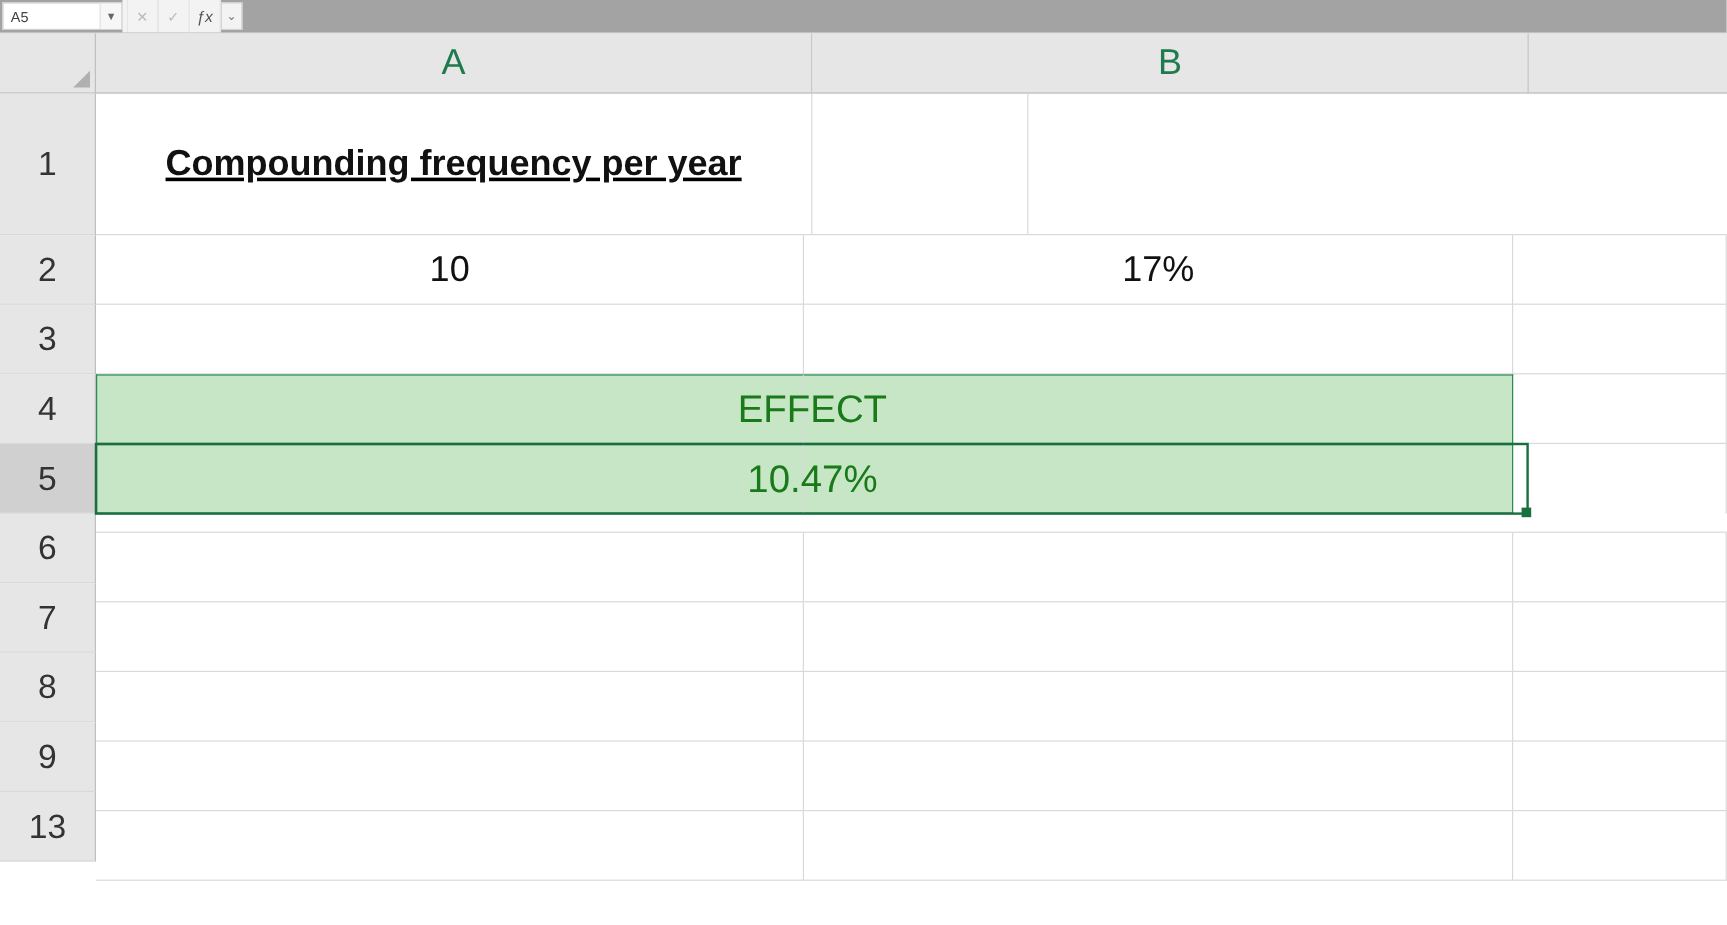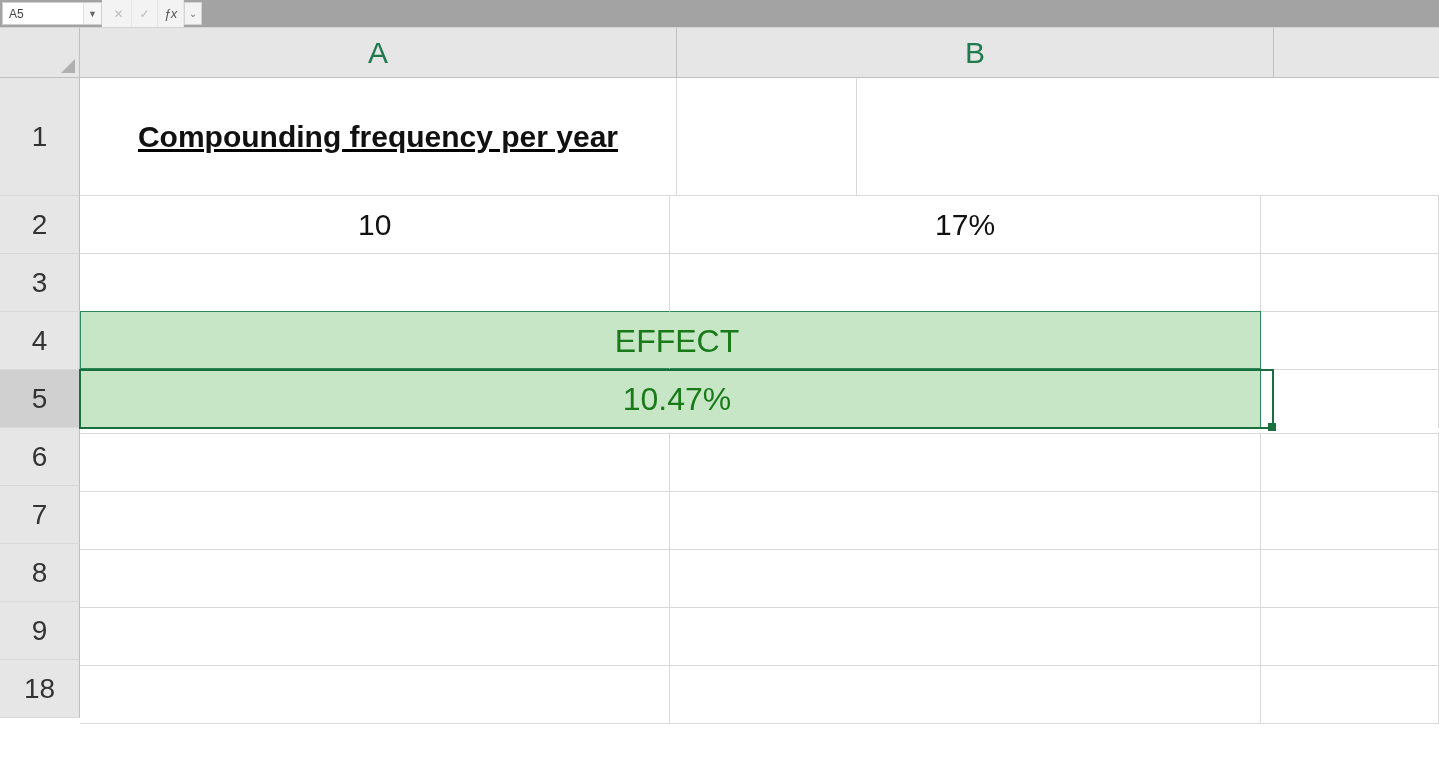--- a/index.html
+++ b/index.html
@@ -248,45 +248,45 @@
   <div class="row-headers" id="row-headers">
       <div class="row-h" style="height: 118px;">1</div>
       <div class="row-h" style="height: 58px;">2</div>
       <div class="row-h" style="height: 58px;">3</div>
       <div class="row-h" style="height: 58px;">4</div>
       <div class="row-h sel" style="height: 58px;">5</div>
       <div class="row-h" style="height: 58px;">6</div>
       <div class="row-h" style="height: 58px;">7</div>
       <div class="row-h" style="height: 58px;">8</div>
       <div class="row-h" style="height: 58px;">9</div>
-      <div class="row-h" style="height: 58px;">18</div>
+      <div class="row-h" style="height: 58px;">13</div>
     </div>
 
   <div class="grid" id="grid">
       <div class="grid-row" style="height: 118px; text-decoration: underline;">
         <div class="cell h1" style="width: 597px; height: 118px; white-space: normal; line-height: 1.2; padding: 8px 20px;">Compounding frequency per year</div>
         <div class="cell" style="width: 180px; height: 118px;"></div>
       </div>
       <div class="grid-row" style="height: 58px;">
         <div class="cell val" style="width: 597px; height: 58px;">10</div>
         <div class="cell val" style="width: 597px; height: 58px;">17%</div>
         <div class="cell" style="width: 180px; height: 58px;"></div>
       </div>
       <div class="grid-row" style="height: 58px;">
         <div class="cell" style="width: 597px; height: 58px;"></div>
         <div class="cell" style="width: 597px; height: 58px;"></div>
         <div class="cell" style="width: 180px; height: 58px;"></div>
       </div>
-      <div class="grid-row" style="height: 58px; align-items: flex-end;">
+      <div class="grid-row" style="height: 58px;">
         <div class="cell green-band span-center left" style="width: 597px; height: 58px;"></div>
         <div class="cell green-band span-center right" style="width: 597px; height: 58px;"></div>
         <div class="cell" style="width: 180px; height: 58px;"></div>
         <div class="merged-text" style="top: 11px;">EFFECT</div>
       </div>
-      <div class="grid-row" style="height: 64px; text-decoration: underline;">
+      <div class="grid-row" style="height: 74px; text-decoration: underline;">
         <div class="cell green-band span-center left" style="width: 597px; height: 58px;"></div>
         <div class="cell green-band span-center right" style="width: 597px; height: 58px;"></div>
         <div class="cell" style="width: 180px; height: 58px;"></div>
         <div class="merged-text" style="top: 11px;">10.47%</div>
       </div>
       <div class="grid-row" style="height: 58px;">
         <div class="cell" style="width: 597px; height: 58px;"></div>
         <div class="cell" style="width: 597px; height: 58px;"></div>
         <div class="cell" style="width: 180px; height: 58px;"></div>
       </div>

